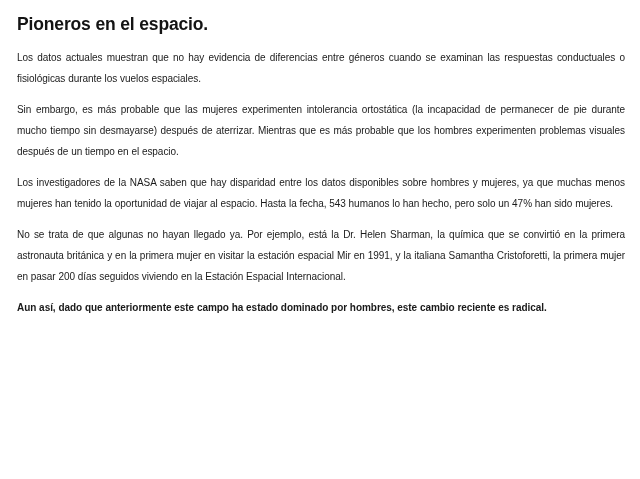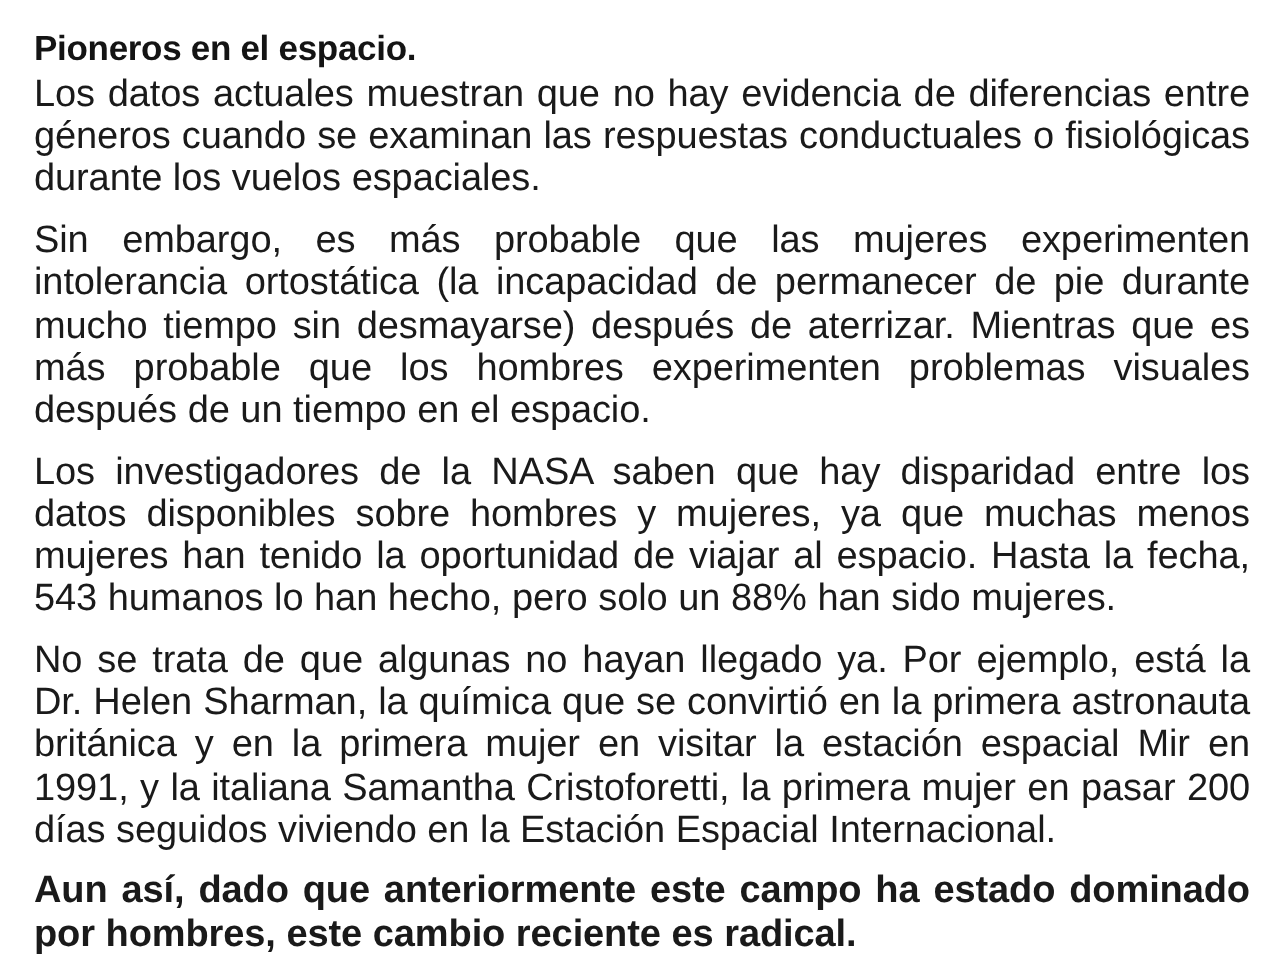--- a/index.html
+++ b/index.html
@@ -21,25 +21,25 @@
     height: 479px;
     padding: 13px 15px 0 17px;
     background: #ffffff;
   }
   .doc-title {
     font-size: 17.5px;
     font-weight: bold;
     line-height: 22px;
     letter-spacing: -0.15px;
     color: #141414;
-    margin: 0 0 2px 0;
+    margin: 0 0 12px 0;
     text-align: left;
   }
   .paragraph {
-    font-size: 19px;
+    font-size: 10px;
     line-height: 21.2px;
     text-align: justify;
     text-justify: inter-word;
     margin: 0 0 9.5px 0;
     color: #1a1a1a;
     letter-spacing: -0.05px;
     word-spacing: 0.1px;
   }
   .paragraph:last-child {
     margin-bottom: 0;
@@ -51,19 +51,19 @@
 <body>
 
 <div class="page">
 
   <h1 class="doc-title">Pioneros en el espacio.</h1>
 
   <p class="paragraph">Los datos actuales muestran que no hay evidencia de diferencias entre géneros cuando se examinan las respuestas conductuales o fisiológicas durante los vuelos espaciales.</p>
 
   <p class="paragraph">Sin embargo, es más probable que las mujeres experimenten intolerancia ortostática (la incapacidad de permanecer de pie durante mucho tiempo sin desmayarse) después de aterrizar. Mientras que es más probable que los hombres experimenten problemas visuales después de un tiempo en el espacio.</p>
 
-  <p class="paragraph">Los investigadores de la NASA saben que hay disparidad entre los datos disponibles sobre hombres y mujeres, ya que muchas menos mujeres han tenido la oportunidad de viajar al espacio. Hasta la fecha, 543 humanos lo han hecho, pero solo un 88% han sido mujeres.</p>
+  <p class="paragraph">Los investigadores de la NASA saben que hay disparidad entre los datos disponibles sobre hombres y mujeres, ya que muchas menos mujeres han tenido la oportunidad de viajar al espacio. Hasta la fecha, 543 humanos lo han hecho, pero solo un 47% han sido mujeres.</p>
 
   <p class="paragraph">No se trata de que algunas no hayan llegado ya. Por ejemplo, está la Dr. Helen Sharman, la química que se convirtió en la primera astronauta británica y en la primera mujer en visitar la estación espacial Mir en 1991, y la italiana Samantha Cristoforetti, la primera mujer en pasar 200 días seguidos viviendo en la Estación Espacial Internacional.</p>
 
   <p class="paragraph">Aun así, dado que anteriormente este campo ha estado dominado por hombres, este cambio reciente es radical.</p>
 
 </div>
 
 </body></html>

